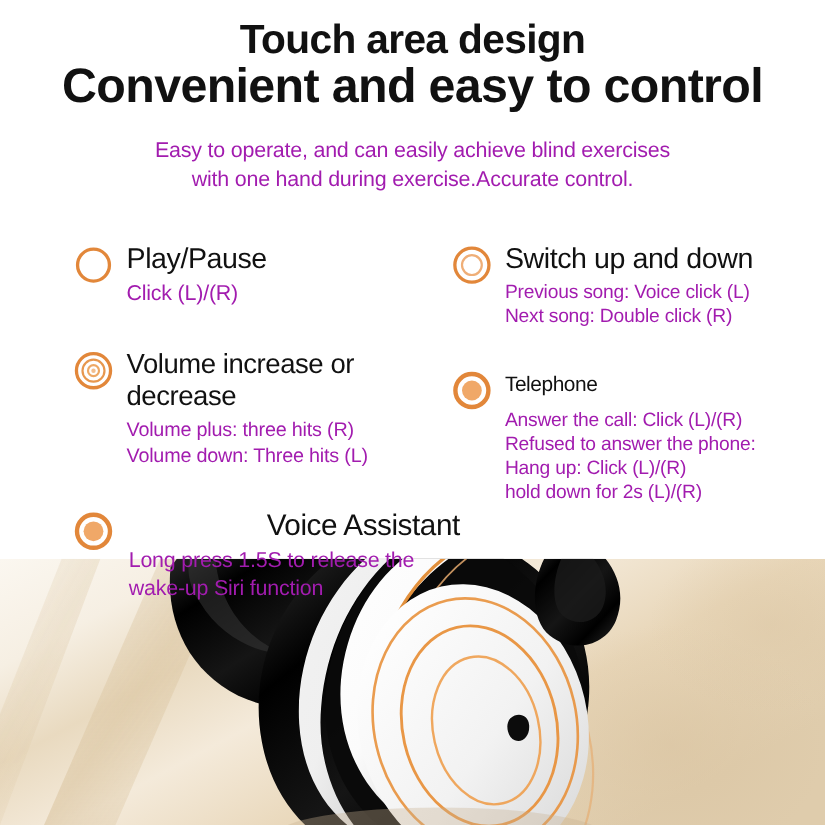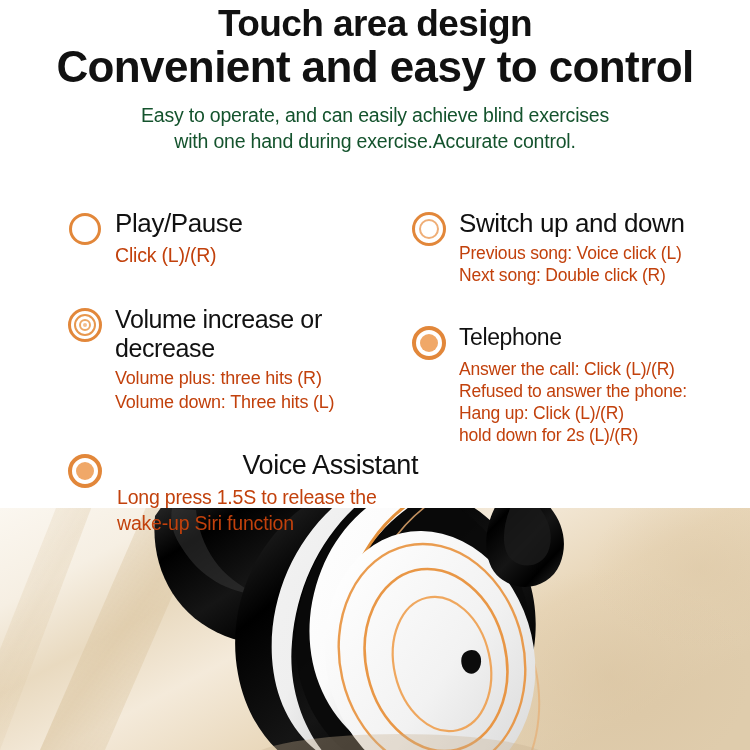--- a/index.html
+++ b/index.html
@@ -6,55 +6,55 @@
   html,body { width:750px; height:750px; }
   body {
     font-family:"Liberation Sans", sans-serif;
     background:#ffffff;
     overflow:hidden;
     position:relative;
   }
 
   
   .panel {
-    position:absolute; left:0; top:0; width:750px; height:420px;
+    position:absolute; left:0; top:12px; width:750px; height:420px;
     background:#ffffff; z-index:5;
   }
 
   .titles { padding-top:2px; text-align:center; }
   .title-line {
     font-size:37px; font-weight:700; color:#111111;
     letter-spacing:-0.6px; line-height:43px;
     white-space:nowrap;
   }
   .title-line.l2 { font-size:44px; }
 
   .subtitle {
-    margin-top:14px; text-align:center;
-    font-size:19.5px; color:#14532d; line-height:26px;
+    margin-top:24px; text-align:center;
+    font-size:19.5px; color:#a21caf; line-height:26px;
     letter-spacing:-0.2px;
   }
   .subtitle div { white-space:nowrap; }
 
   
   .cols { position:absolute; left:0; top:172px; width:750px; }
   .col-left  { position:absolute; left:68px;  width:350px; }
   .col-right { position:absolute; left:412px; width:338px; }
 
   .feature { position:relative; padding-left:47px; }
 
   .f-head {
     font-size:26px; color:#111111; font-weight:400;
     line-height:29px; letter-spacing:-0.4px;margin-top:37px;
   }
   .f-head.small { font-size:25px; }
 
   .f-lines { margin-top:4px; }
   .f-lines div {
-    font-size:18px; color:#c2410c; line-height:23.5px;
+    font-size:18px; color:#a21caf; line-height:23.5px;
     letter-spacing:-0.2px; white-space:nowrap;
   }
   .f-lines.tight div { font-size:17.5px; line-height:22px; }
   .f-lines.big div { font-size:19.5px; line-height:26px; }
 
   
   .ico {
     position:absolute; left:0; top:3px;
     width:34px; height:34px; border-radius:50%;
   }
@@ -156,21 +156,21 @@
           <div>Previous song: Voice click (L)</div>
           <div>Next song: Double click (R)</div>
         </div>
       </div>
 
       <div class="feature" style="margin-top:25px;">
         <span class="ico filled">
           <i class="r1"></i>
             <i class="core"></i>
         </span>
-        <div class="f-head" style="font-size:23px;">Telephone</div>
+        <div class="f-head" style="font-size:19px;">Telephone</div>
         <div class="f-lines tight" style="margin-top:6px;">
           <div>Answer the call: Click (L)/(R)</div>
           <div>Refused to answer the phone:</div>
           <div>Hang up: Click (L)/(R)</div>
           <div>hold down for 2s (L)/(R)</div>
         </div>
       </div>
 
     </div>
 

